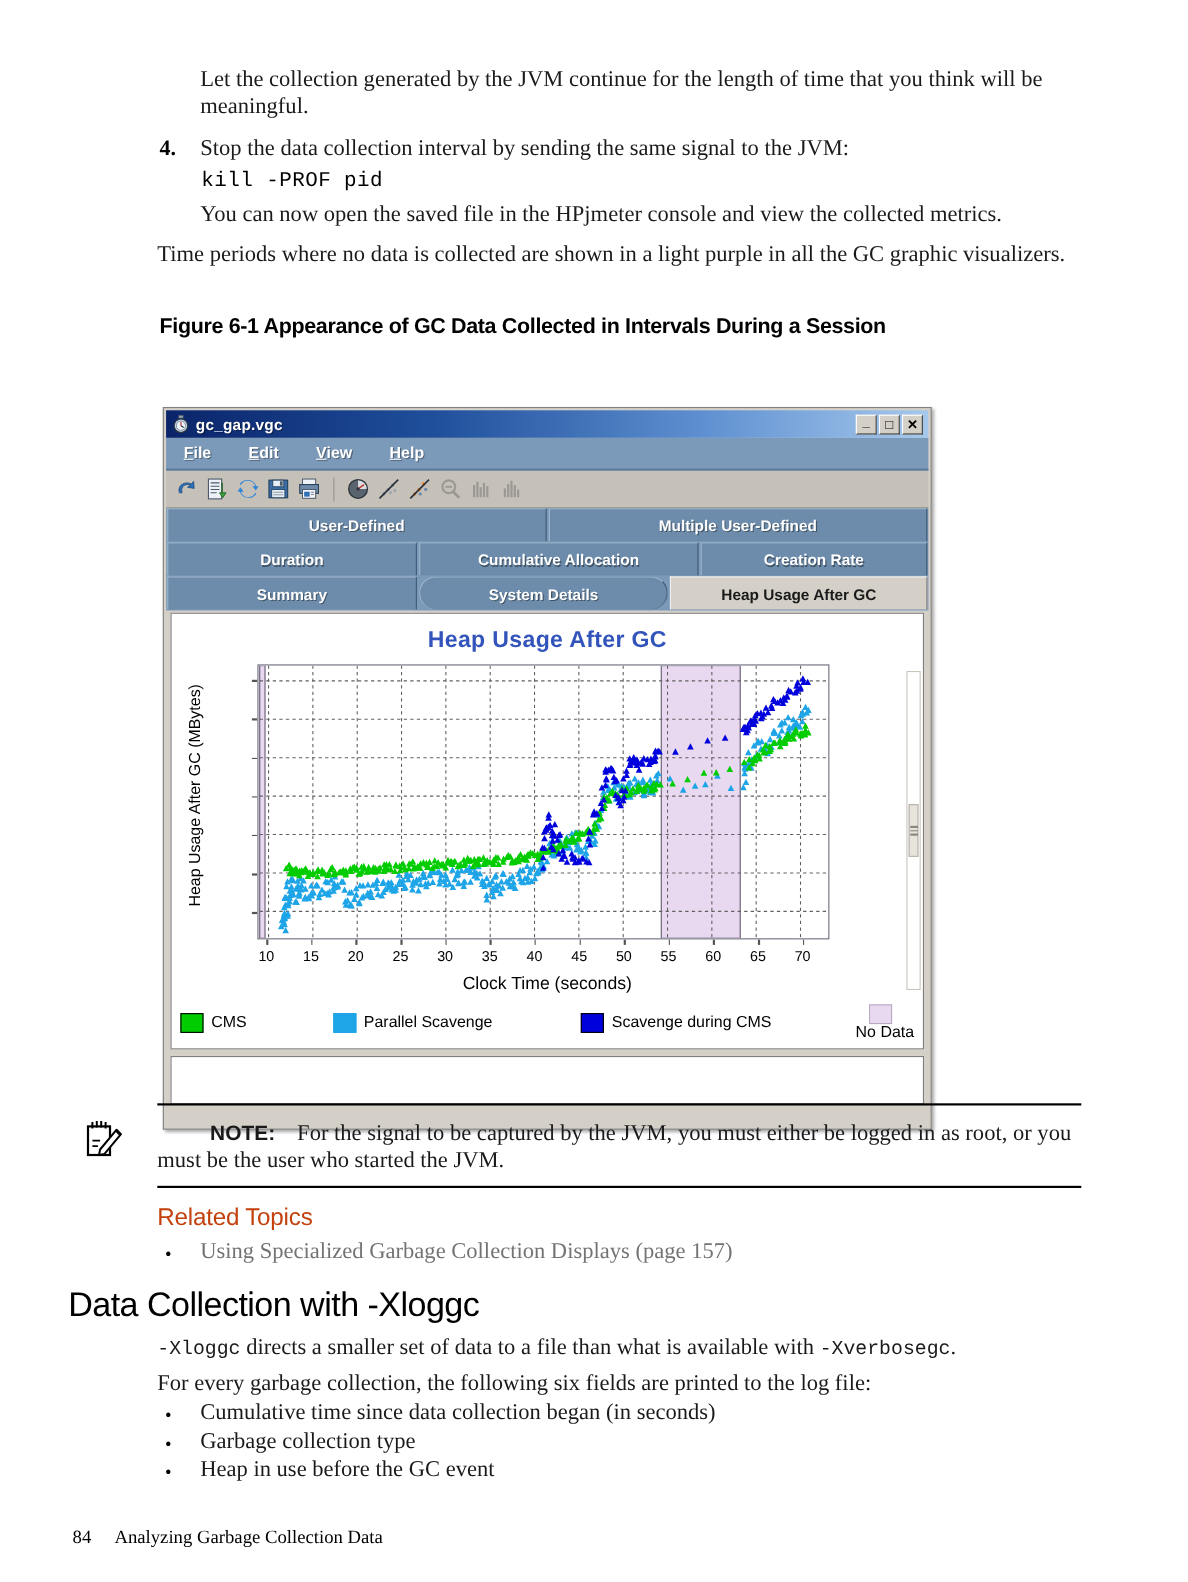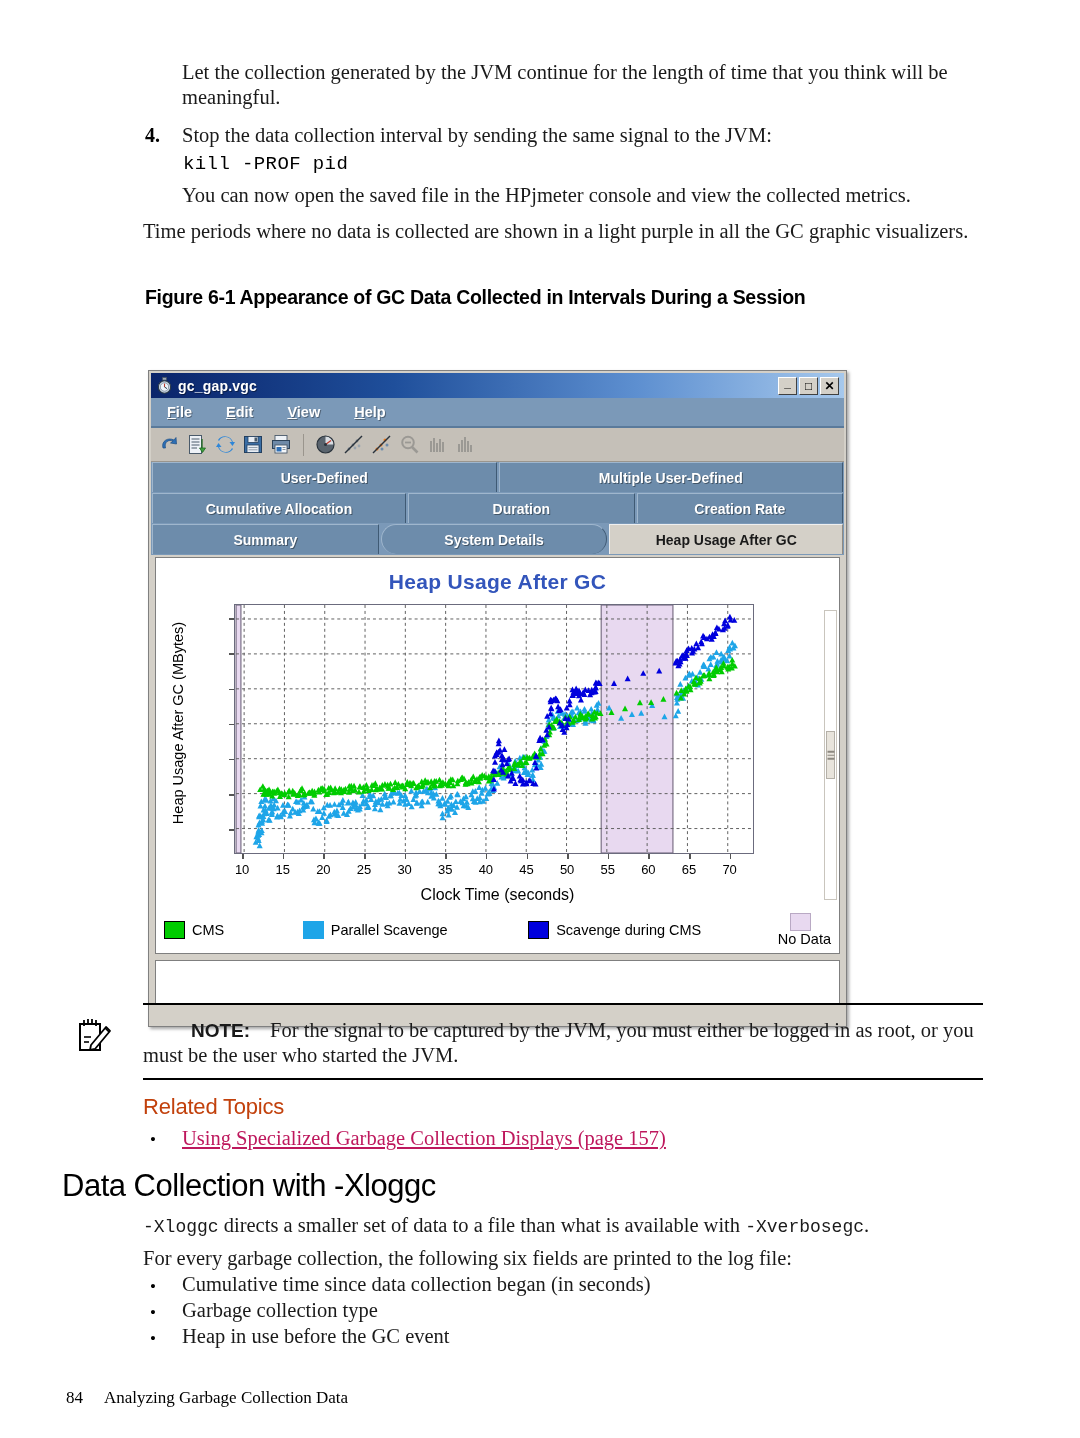--- a/index.html
+++ b/index.html
@@ -55,24 +55,23 @@
     color:#000;
   }
   .h2 {
     position:absolute;
     font-family:"Liberation Sans", sans-serif;
     font-size:22px;
     letter-spacing:-0.2px;
     color:#c2410c;
   }
   .link {
-    color:#be185d;
+    color:#737373;
     font-family:"Liberation Serif", serif;
     font-size:20.5px;
-    text-decoration:underline;
   }
   .bullet { position:absolute; font-size:17px; color:#000; }
   .rule { position:absolute; height:1.6px; background:#000; }
 
   .footer-num {
     position:absolute;
     font-family:"Liberation Serif", serif;
     font-size:17px;
   }
   .footer-txt {
@@ -373,22 +372,22 @@
         </svg>
       </span>
     </div>
 
     <div class="tabsarea">
       <div class="tabrow">
         <div class="tab" style="flex:50;">User-Defined</div>
         <div class="tab" style="flex:50;">Multiple User-Defined</div>
       </div>
       <div class="tabrow">
+        <div class="tab" style="flex:33;">Duration</div>
         <div class="tab" style="flex:37;">Cumulative Allocation</div>
-        <div class="tab" style="flex:33;">Duration</div>
         <div class="tab" style="flex:30;">Creation Rate</div>
       </div>
       <div class="tabrow">
         <div class="tab" style="flex:33;">Summary</div>
         <div class="tab" style="flex:33;border-radius:15px;">System Details</div>
         <div class="tab active" style="flex:34;">Heap Usage After GC</div>
       </div>
     </div>
 
     <div class="content">

